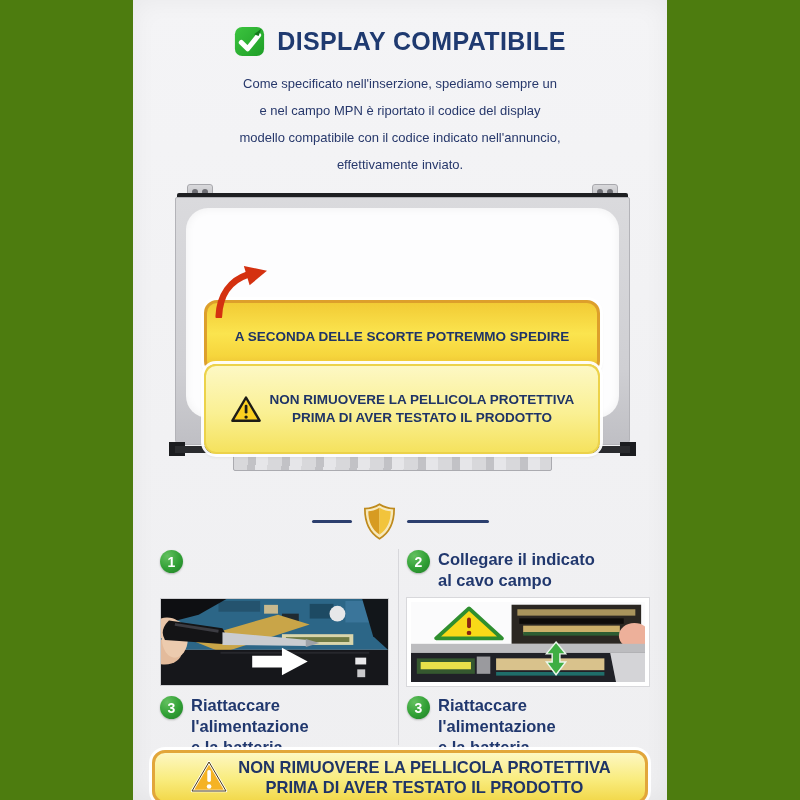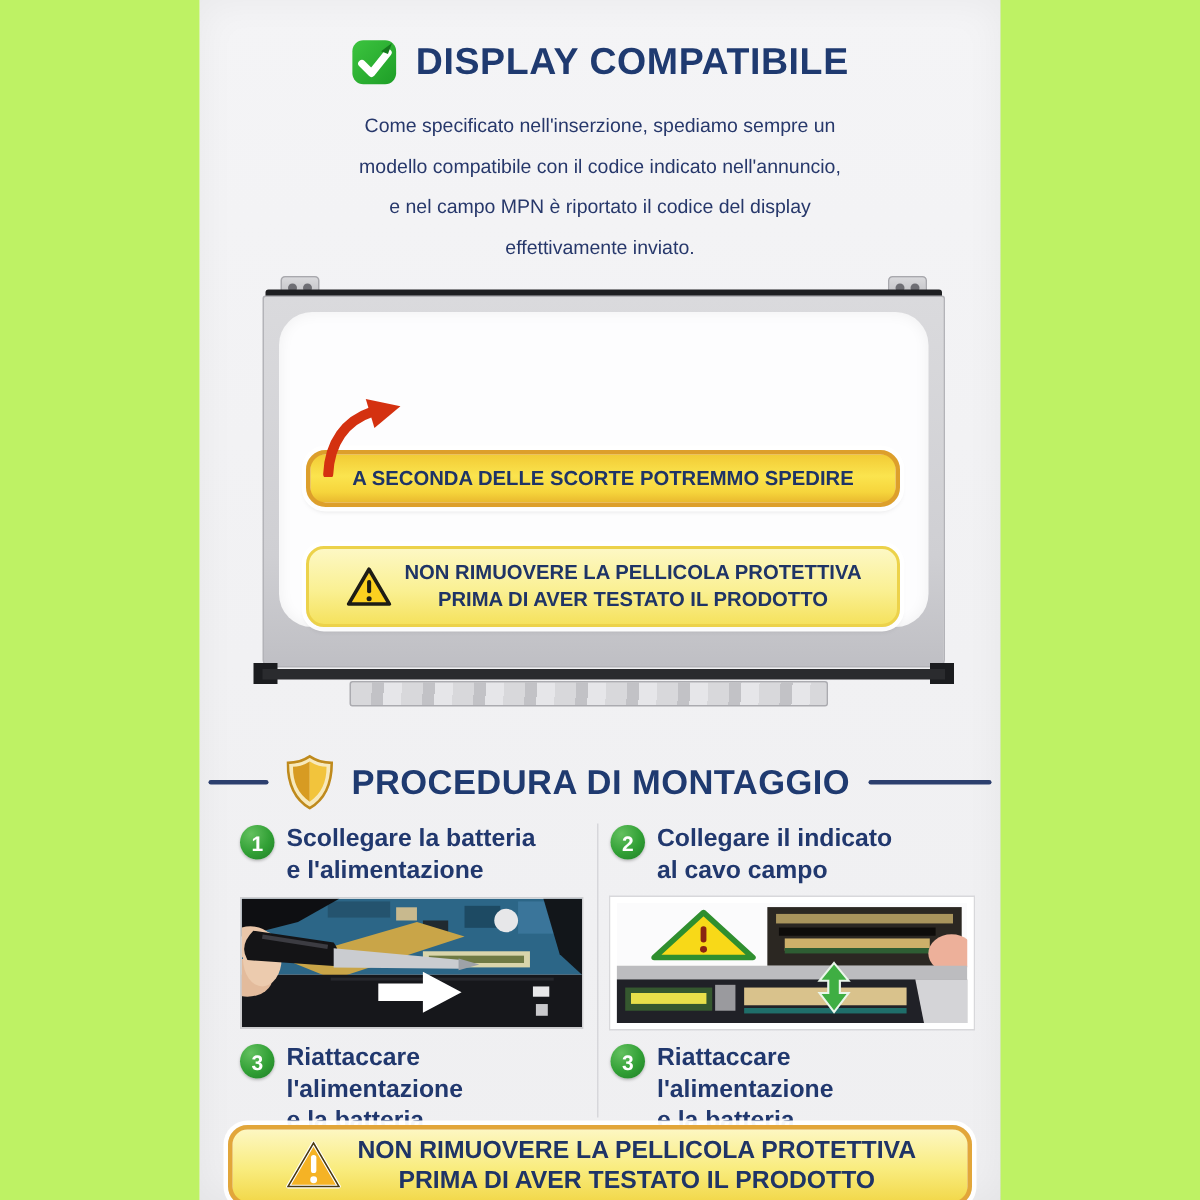--- a/index.html
+++ b/index.html
@@ -1,17 +1,17 @@
 <!DOCTYPE html>
 <html><head>
 <meta charset="utf-8">
 <style>
   html,body{margin:0;padding:0;background:#ffffff;}
   *{box-sizing:border-box;}
-  .canvas{position:relative;width:800px;height:800px;background:#bef264;overflow:hidden;
+  .canvas{position:relative;width:800px;height:800px;background:#4d7c0f;overflow:hidden;
           font-family:"Liberation Sans","DejaVu Sans",sans-serif;}
   .sheet{position:absolute;left:133px;top:0;width:534px;height:800px;
          background:linear-gradient(180deg,#f4f4f6 0%,#f1f1f3 55%,#efeff1 100%);
          box-shadow:inset 0 0 26px rgba(0,0,0,0.05);}
 
   
   .header-row{position:absolute;top:26px;left:0;width:100%;display:flex;align-items:center;justify-content:center;gap:12px;}
   .page-title{color:#1f3a70;font-weight:bold;font-size:25px;letter-spacing:.4px;}
   .intro{position:absolute;top:70px;left:0;width:100%;text-align:center;color:#27386b;
          font-size:13px;line-height:27px;}
@@ -30,21 +30,21 @@
   .panel-screen{position:absolute;top:10px;left:10px;right:10px;bottom:26px;background:#fdfdfe;
                 border-radius:22px;box-shadow:inset 0 0 10px rgba(0,0,0,0.06);}
   .panel-rail{position:absolute;top:262px;left:0;right:0;height:7px;background:#2a2b2e;}
   .rail-cap{position:absolute;top:258px;width:16px;height:14px;background:#1b1c1f;}
   .rail-cap.left{left:-6px;} .rail-cap.right{right:-6px;}
   .panel-foil{position:absolute;top:270px;left:58px;right:78px;height:17px;border-radius:2px;
               background:repeating-linear-gradient(93deg,#d8d8db 0 14px,#c2c2c6 14px 22px,#e6e6e9 22px 34px);
               border:1px solid #ababb0;}
 
   .sticker{position:absolute;left:29px;width:396px;text-align:center;color:#1f3466;font-weight:bold;
-           font-size:13.5px;line-height:18px;padding:7px 4px;}
+           font-size:13.5px;line-height:18px;padding:25px 4px;}
   .sticker-stock{top:116px;border:3px solid #dd9f2b;border-radius:13px;
         background:linear-gradient(180deg,#f2cb35 0%,#fbe44e 45%,#f6d53c 78%,#e9b92e 100%);
         box-shadow:0 0 0 3px rgba(255,255,255,.95),0 2px 4px rgba(0,0,0,.18);}
   .sticker-film{top:180px;border:2px solid #ecd24a;border-radius:12px;
         background:linear-gradient(180deg,#fdf8c4 0%,#faf093 55%,#f5e25e 100%);
         box-shadow:0 0 0 3px rgba(255,255,255,.95),0 2px 4px rgba(0,0,0,.15);
         display:flex;align-items:center;justify-content:center;gap:8px;}
   .red-arrow{position:absolute;left:36px;top:82px;width:58px;height:52px;z-index:5;}
 
   
@@ -91,22 +91,22 @@
         </defs>
         <rect x="1" y="1" width="32" height="32" rx="8" fill="url(#gchk)"></rect>
         <path d="M8 18 L15 25 L27 10" fill="none" stroke="#ffffff" stroke-width="5.5" stroke-linecap="round" stroke-linejoin="round"></path>
         <path d="M22 9 L30 3 L27 11" fill="#157a1d"></path>
       </svg>
       <span class="page-title">DISPLAY COMPATIBILE</span>
     </div>
 
     <div class="intro">
       <div>Come specificato nell'inserzione, spediamo sempre un</div>
+      <div>e nel campo MPN è riportato il codice del display</div>
       <div>modello compatibile con il codice indicato nell'annuncio,</div>
-      <div>e nel campo MPN è riportato il codice del display</div>
       <div>effettivamente inviato.</div>
     </div>
 
     <div class="panel-wrap">
       <div class="bracket left">
           <span class="hole h1"></span>
           <span class="hole h2"></span>
         </div>
       <div class="bracket right">
           <span class="hole h1"></span>
@@ -143,33 +143,28 @@
       </div>
     </div>
 
     <div class="proc-row">
       <div class="proc-line l"></div>
       <svg width="31" height="37" viewBox="0 0 36 42">
         <path d="M18 1 C24 5 30 6 35 6 C35 22 30 34 18 41 C6 34 1 22 1 6 C6 6 12 5 18 1 Z" fill="#f7e9bc" stroke="#bf8a1c" stroke-width="2"></path>
         <path d="M18 5 C13 8 9 9 5 9 C5 21 9 30 18 36 Z" fill="#d79b22"></path>
         <path d="M18 5 C23 8 27 9 31 9 C31 21 27 30 18 36 Z" fill="#f2c43c"></path>
       </svg>
-      <span class="proc-title">PROCEDURA DI MONTAGGIO</span>
       <div class="proc-line r"></div>
     </div>
 
     <div class="steps">
 
       <div class="col">
         <div class="step-row">
           <span class="badge">1</span>
-          <span class="step-text">
-            <span>Scollegare la batteria</span><br>
-            <span>e l'alimentazione</span>
-          </span>
         </div>
 
         <div class="photo">
           <svg viewBox="0 0 229 88" preserveAspectRatio="none">
             <rect x="0" y="0" width="229" height="52" fill="#2c6687"></rect>
             <rect x="16" y="3" width="26" height="9" fill="#9db6c4"></rect>
             <rect x="58" y="2" width="42" height="11" fill="#24536e"></rect>
             <rect x="104" y="6" width="14" height="9" fill="#c8b98e"></rect>
             <rect x="150" y="5" width="24" height="15" fill="#1d4a63"></rect>
             <rect x="186" y="2" width="30" height="22" fill="#3a759a"></rect>

